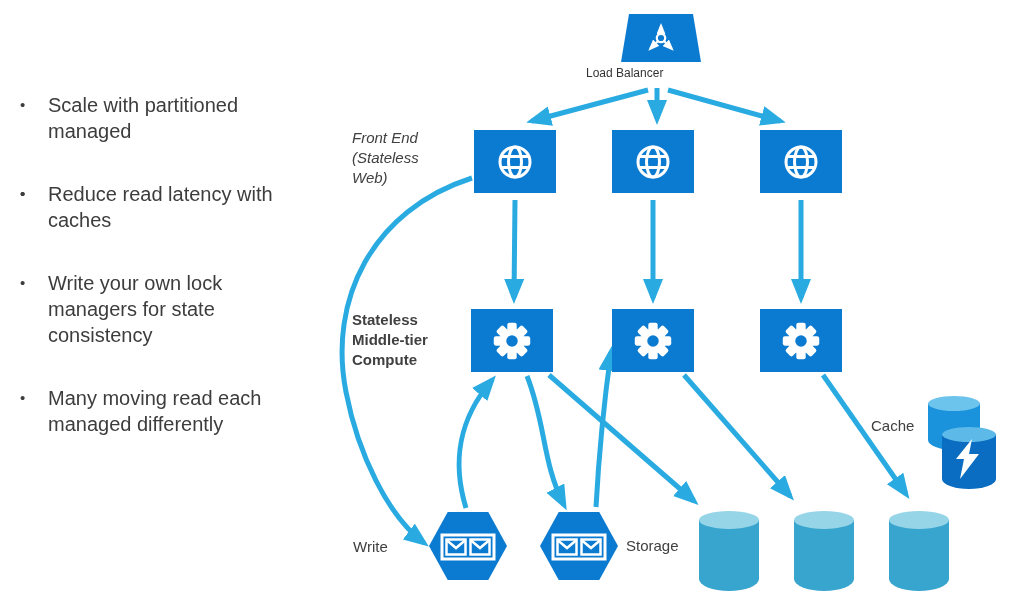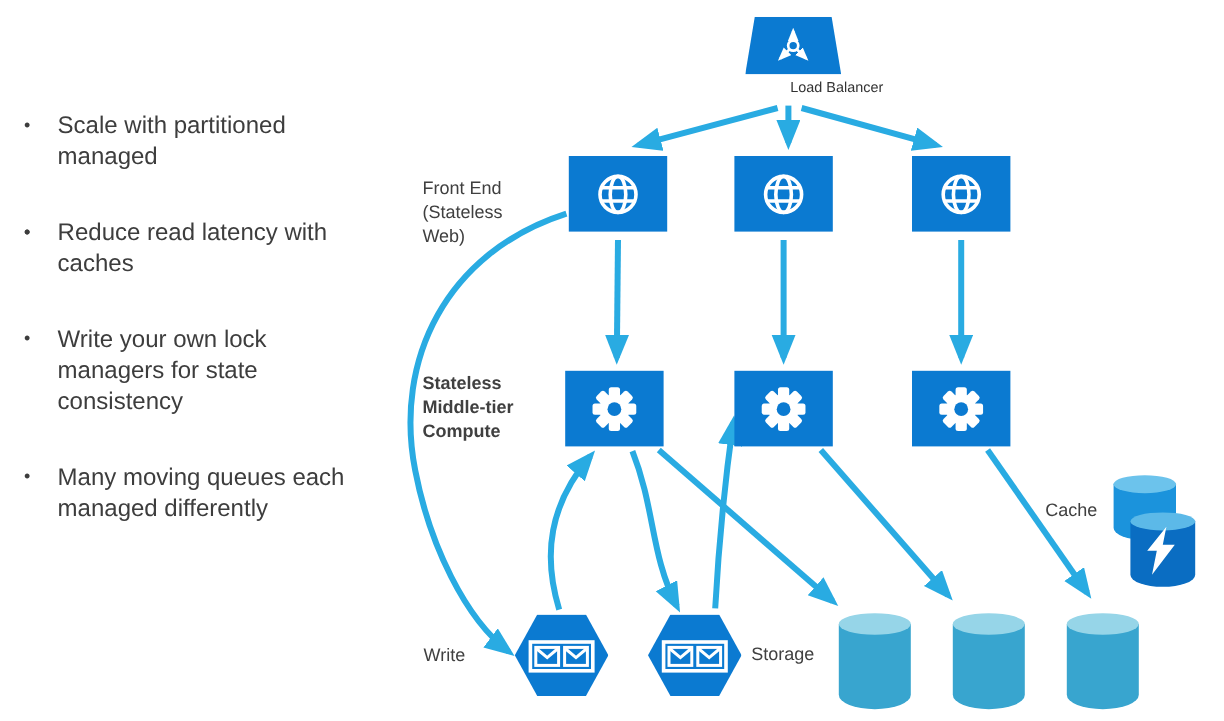--- a/index.html
+++ b/index.html
@@ -20,21 +20,21 @@
   #ah path { fill:var(--arrow-cyan,#29abe2); }
 
   
   .dlabel { position:absolute; font-size:15px; line-height:20px; color:var(--label-gray,#404040); z-index:2; }
 
   
   .lb-shape { position:absolute; left:621px; top:14px; width:80px; height:48px;
               background:var(--node-blue,#0b7ad1);
               clip-path:polygon(10% 0, 90% 0, 100% 100%, 0 100%);
               display:flex; align-items:center; justify-content:center; z-index:2; }
-  .lb-label { position:absolute; left:586px; top:66px; width:150px; text-align:right;
+  .lb-label { position:absolute; left:586px; top:66px; width:150px; text-align:left;
               font-size:12px; color:#333; z-index:2; }
 
   
   .node { position:absolute; width:82px; height:63px; background:var(--node-blue,#0b7ad1);
           display:flex; align-items:center; justify-content:center; z-index:2; }
 
   
   .hex { position:absolute; width:78px; height:68px; background:var(--node-blue,#0b7ad1);
          clip-path:polygon(24% 0, 76% 0, 100% 50%, 76% 100%, 24% 100%, 0 50%);
          display:flex; align-items:center; justify-content:center; z-index:2; }
@@ -63,21 +63,21 @@
 </head>
 <body>
 
 <div class="slide">
 
   <ul class="bullets">
     <li><span class="dot">•</span><span>Scale with partitioned managed</span></li>
     <li><span class="dot">•</span></li>
     <li><span class="dot">•</span><span>Reduce read latency with caches</span></li>
     <li><span class="dot">•</span><span>Write your own lock managers for state consistency</span></li>
-    <li><span class="dot">•</span><span>Many moving queues each managed differently</span></li>
+    <li><span class="dot">•</span><span>Many moving read each managed differently</span></li>
   </ul>
 
   <svg class="connectors" width="1020" height="601" viewBox="0 0 1020 601">
     <defs>
       <marker id="ah" markerUnits="strokeWidth" markerWidth="5.5" markerHeight="5" refX="3.8" refY="2" orient="auto">
         <path d="M0,0 L5,2 L0,4 Z" fill="#29abe2"></path>
       </marker>
     </defs>
     <path class="arrow" marker-end="url(#ah)" d="M 657 88 L 657 119"></path>
     <path class="arrow" marker-end="url(#ah)" d="M 648 90 L 532 121"></path>
@@ -102,21 +102,21 @@
         </marker>
       </defs>
       <circle cx="32" cy="20" r="4.5"></circle>
       <path d="M32 15 V7" marker-end="url(#wah)"></path>
       <path d="M28.6 23.4 L20.5 31.5" marker-end="url(#wah)"></path>
       <path d="M35.4 23.4 L43.5 31.5" marker-end="url(#wah)"></path>
     </svg>
   </div>
   <div class="lb-label">Load Balancer</div>
 
-  <div class="dlabel" style="left:352px; top:148px; width:84px;">Front End (Stateless Web)</div>
+  <div class="dlabel" style="left:352px; top:128px; width:84px;font-style:italic;">Front End (Stateless Web)</div>
 
   <div class="node" style="left:474px; top:130px;">
     <svg width="48" height="48" viewBox="0 0 48 48" fill="none" stroke="#fff" stroke-width="3">
       <circle cx="24" cy="24" r="15"></circle>
         <ellipse cx="24" cy="24" rx="6.5" ry="15"></ellipse>
       <path d="M10.5 18.5 H37.5 M10.5 29.5 H37.5"></path>
     </svg>
   </div>
   <div class="node" style="left:612px; top:130px;">
     <svg width="48" height="48" viewBox="0 0 48 48" fill="none" stroke="#fff" stroke-width="3">

